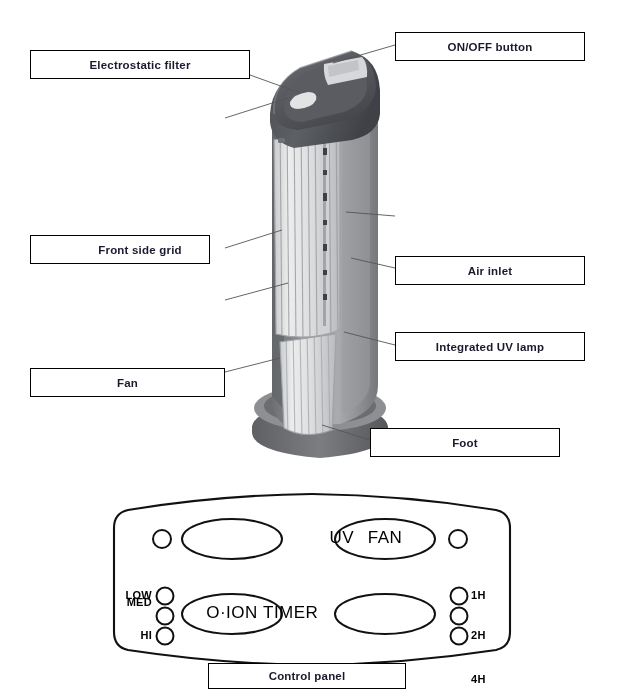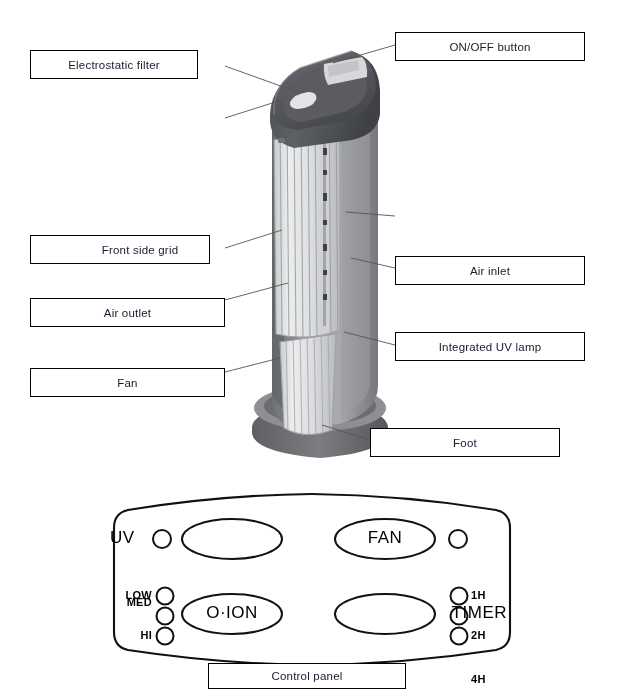--- a/index.html
+++ b/index.html
@@ -17,21 +17,21 @@
 
   
   .callout {
     position: absolute;
     border: 1.5px solid #000000;
     background: #ffffff;
     display: flex;
     align-items: center;
     justify-content: center;
     font-size: 11.5px;
-    font-weight: normal;
+    font-weight: bold;
     color: #1a1a2e;
     letter-spacing: 0.2px;
     z-index: 30;
     white-space: nowrap;
   }
 
   
   #leaders {
     position: absolute;
     left: 0; top: 0;
@@ -220,32 +220,29 @@
 
         <path d="M62,72 Q66,64 80,62 Q90,62 88,70 Q84,78 70,79 Q61,79 62,72 Z" fill="#e2e3e5"></path>
 
         <path d="M46,84 Q44,54 72,38 L124,21" fill="none" stroke="#8a8c90" stroke-width="1.4" opacity="0.7"></path>
       </g>
 
       <rect x="50" y="108" width="7" height="5" rx="1.5" fill="#6f7175"></rect>
     </svg>
   </div>
 
-  <div class="callout" style="left:30px;  top:50px;  width:168px; height:29px;">
+  <div class="callout" style="left:30px;  top:50px;  width:220px; height:29px;">
     <span>Electrostatic filter</span>
   </div>
 
 
   <div class="callout" style="left:30px;  top:235px; width:180px; height:29px;padding-left:40px;">
     <span>Front side grid</span>
   </div>
 
-  <div class="callout" style="left:30px;  top:298px; width:195px; height:29px;">
-    <span>Air outlet</span>
-  </div>
 
   <div class="callout" style="left:30px;  top:368px; width:195px; height:29px;">
     <span>Fan</span>
   </div>
 
   <div class="callout" style="left:395px; top:32px;  width:190px; height:29px;">
     <span>ON/OFF button</span>
   </div>
 
 
@@ -283,24 +280,24 @@
 
       <circle cx="55" cy="104" r="8.5" fill="#ffffff" stroke="#111111" stroke-width="2"></circle>
       <circle cx="55" cy="124" r="8.5" fill="#ffffff" stroke="#111111" stroke-width="2"></circle>
       <circle cx="55" cy="144" r="8.5" fill="#ffffff" stroke="#111111" stroke-width="2"></circle>
 
       <circle cx="349" cy="104" r="8.5" fill="#ffffff" stroke="#111111" stroke-width="2"></circle>
       <circle cx="349" cy="124" r="8.5" fill="#ffffff" stroke="#111111" stroke-width="2"></circle>
       <circle cx="349" cy="144" r="8.5" fill="#ffffff" stroke="#111111" stroke-width="2"></circle>
     </svg>
 
-    <div class="panel-text btn-label" style="left:0; top:36px; width:244px; text-align:left;">UV</div>
+    <div class="panel-text btn-label" style="left:0; top:36px; width:244px; text-align:right;">UV</div>
     <div class="panel-text btn-label" style="left:153px; top:36px; width:244px; text-align:center;">FAN</div>
     <div class="panel-text btn-label" style="left:0; top:111px; width:244px; text-align:center;">O·ION</div>
-    <div class="panel-text btn-label" style="left:153px; top:111px; width:244px; text-align:right;">TIMER</div>
+    <div class="panel-text btn-label" style="left:153px; top:111px; width:244px; text-align:left;">TIMER</div>
 
     <div class="panel-text led-label" style="left:0; top:97px; width:42px; text-align:right;">LOW</div>
     <div class="panel-text led-label" style="left:0; top:104px; width:42px; text-align:right;">MED</div>
     <div class="panel-text led-label" style="left:0; top:137px; width:42px; text-align:right;">HI</div>
 
     <div class="panel-text led-label" style="left:361px; top:97px; text-align:left;">1H</div>
     <div class="panel-text led-label" style="left:361px; top:117px; text-align:left;margin-top:20px;">2H</div>
     <div class="panel-text led-label" style="left:361px; top:137px; text-align:left;margin-top:44px;">4H</div>
   </div>
 

